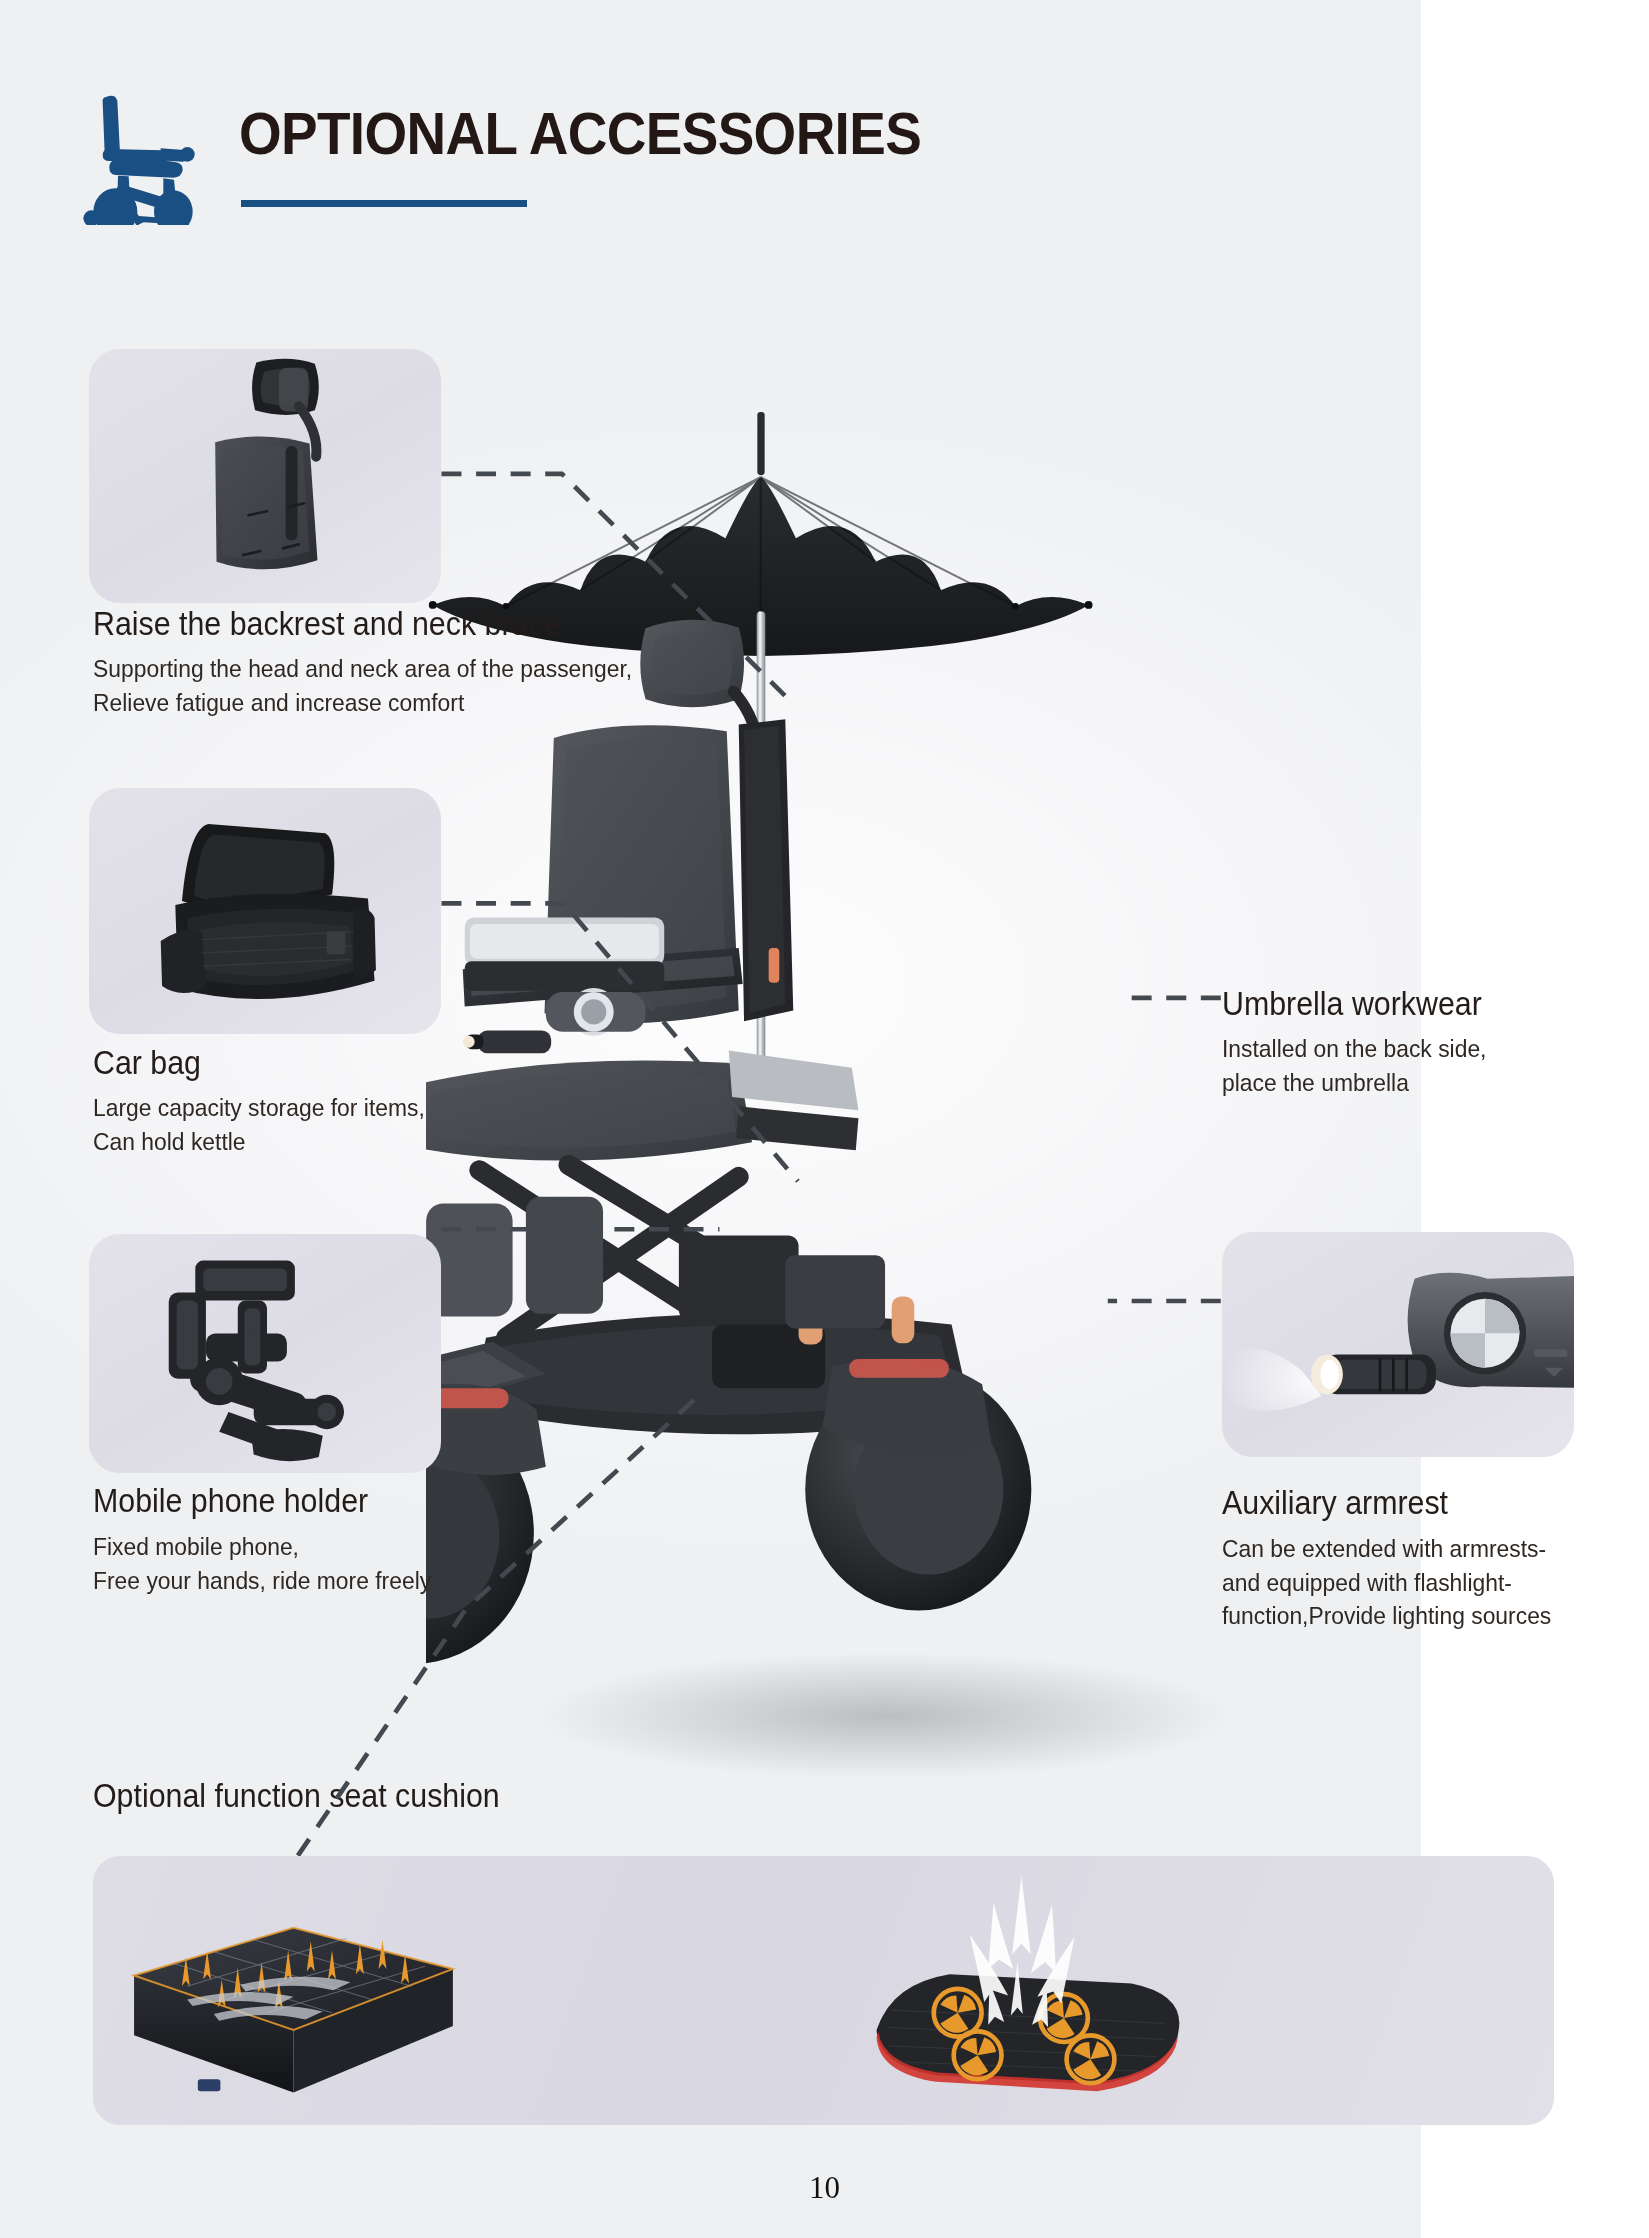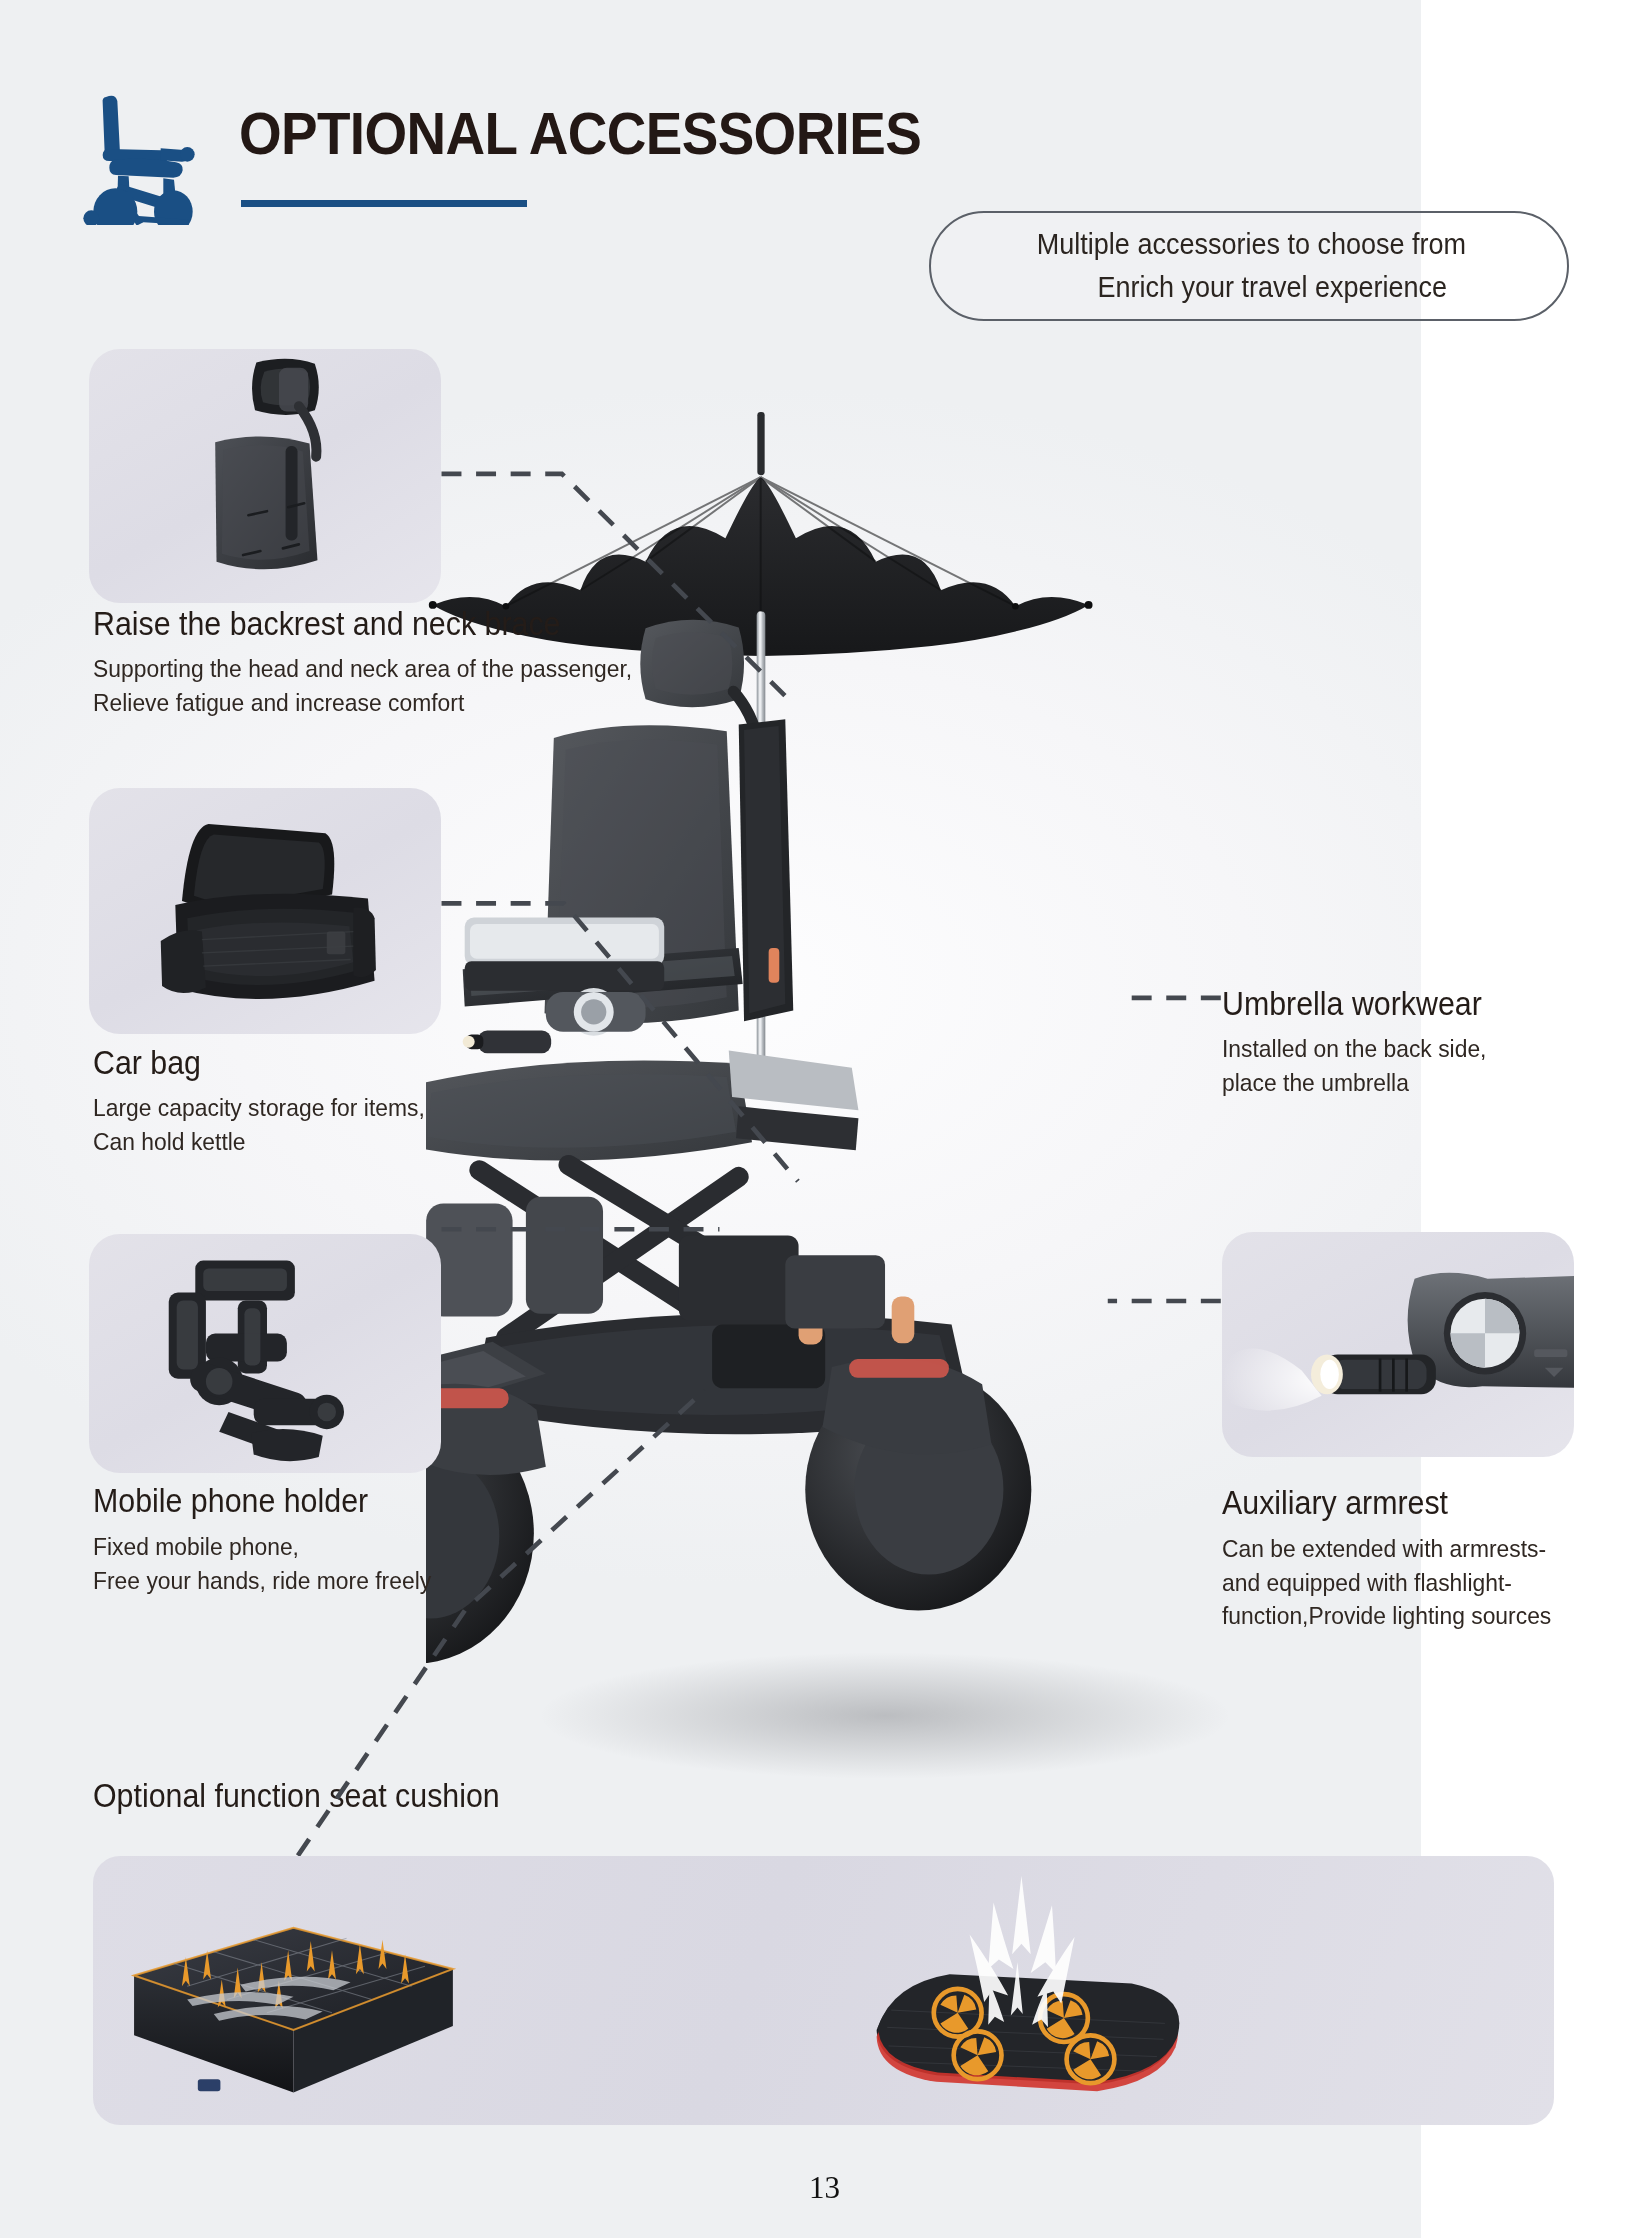--- a/index.html
+++ b/index.html
@@ -106,24 +106,20 @@
       <ellipse cx="56" cy="190" rx="33" ry="35"></ellipse>
       <ellipse cx="143" cy="190" rx="29" ry="32"></ellipse>
       <circle cx="20" cy="200" r="12"></circle>
       <path d="M86 196 l80 6 l0 8 l-80 -5 z"></path>
     </g>
   </svg>
 
   <div id="page-title">OPTIONAL ACCESSORIES</div>
   <div id="title-rule"></div>
 
-  <div id="tagline-box">
-    <div class="tagline-line" id="tagline-line-1">Multiple accessories to choose from</div>
-    <div class="tagline-line" id="tagline-line-2">Enrich your travel experience</div>
-  </div>
 
   <svg class="art" style="left:426px;top:412px;width:1091px;height:1410px;" viewBox="0 0 1640 2120">
     <defs>
       <linearGradient id="umb" x1="0" y1="0" x2="0" y2="1">
         <stop offset="0" stop-color="#2b2c2f"></stop>
           <stop offset="1" stop-color="#17181a"></stop>
       </linearGradient>
       <linearGradient id="seatg" x1="0" y1="0" x2="1" y2="1">
         <stop offset="0" stop-color="#55585d"></stop>
           <stop offset="1" stop-color="#35383c"></stop>
@@ -496,16 +492,16 @@
           <path d="M1476 122 Q1444 168 1420 212 L1444 204 L1456 222 Q1466 172 1476 122 Z"></path>
           <path d="M1390 160 L1398 238 L1390 228 L1380 240 Z"></path>
           <path d="M1348 190 Q1362 224 1370 250 L1356 242 L1346 254 Z"></path>
           <path d="M1434 196 Q1420 228 1412 254 L1426 246 L1436 258 Z"></path>
         </g>
       </g>
     </svg>
 
   </div>
 
-  <div id="page-number">13</div>
+  <div id="page-number">10</div>
 
 </div>
 
 
 </body></html>

